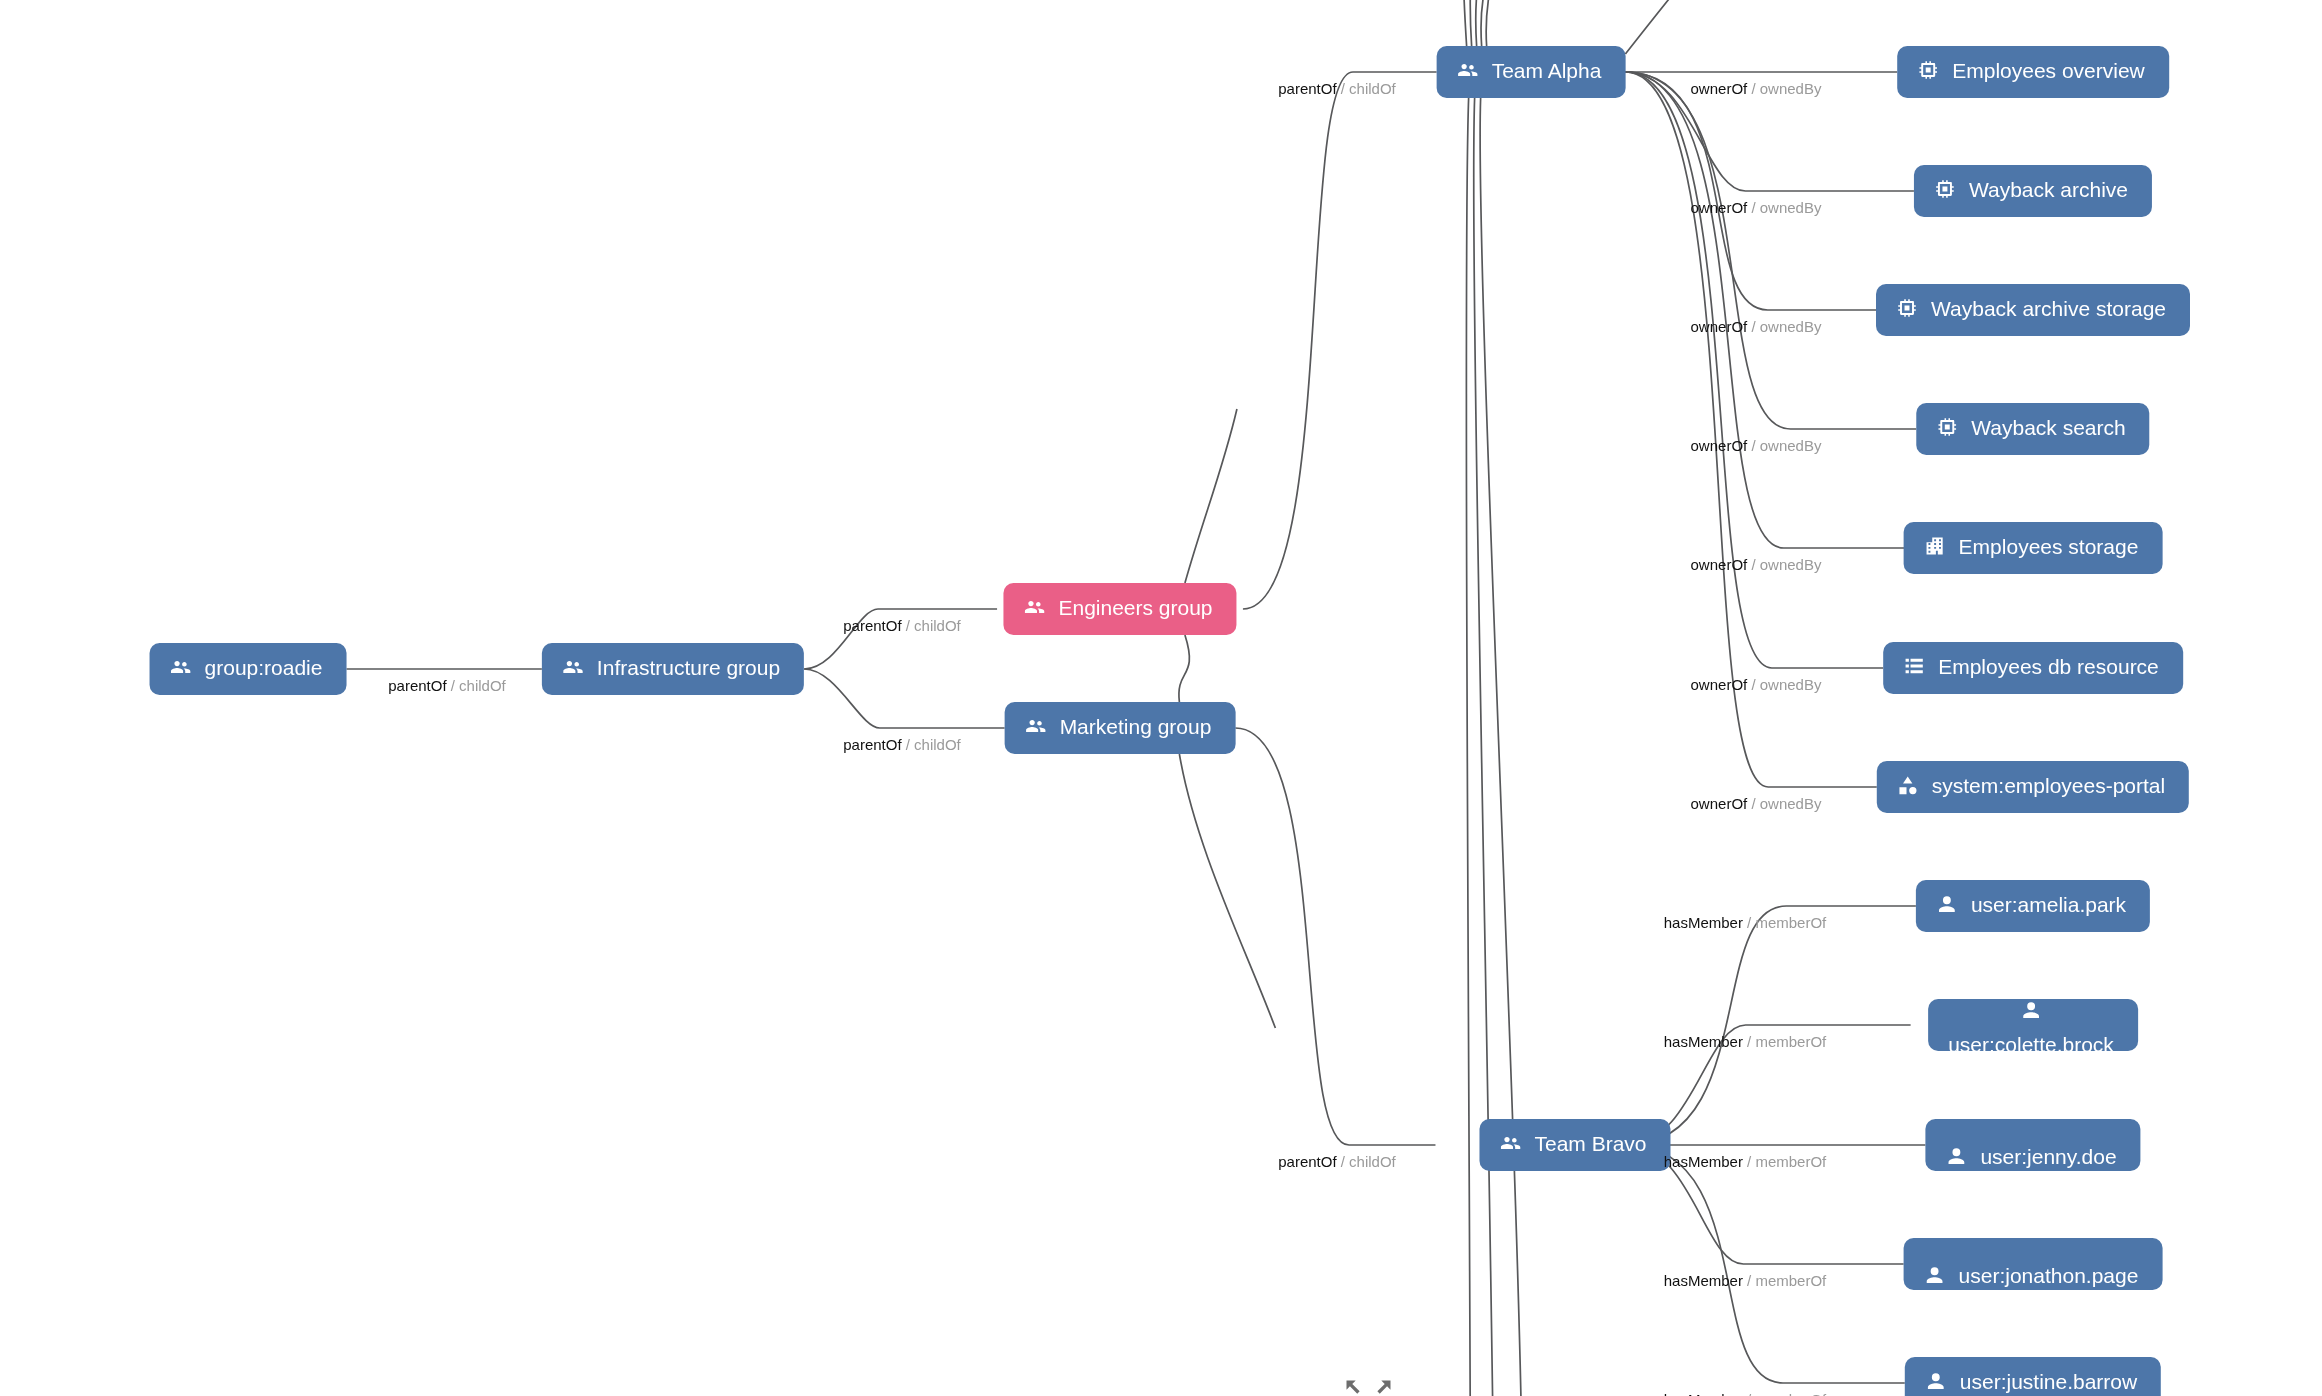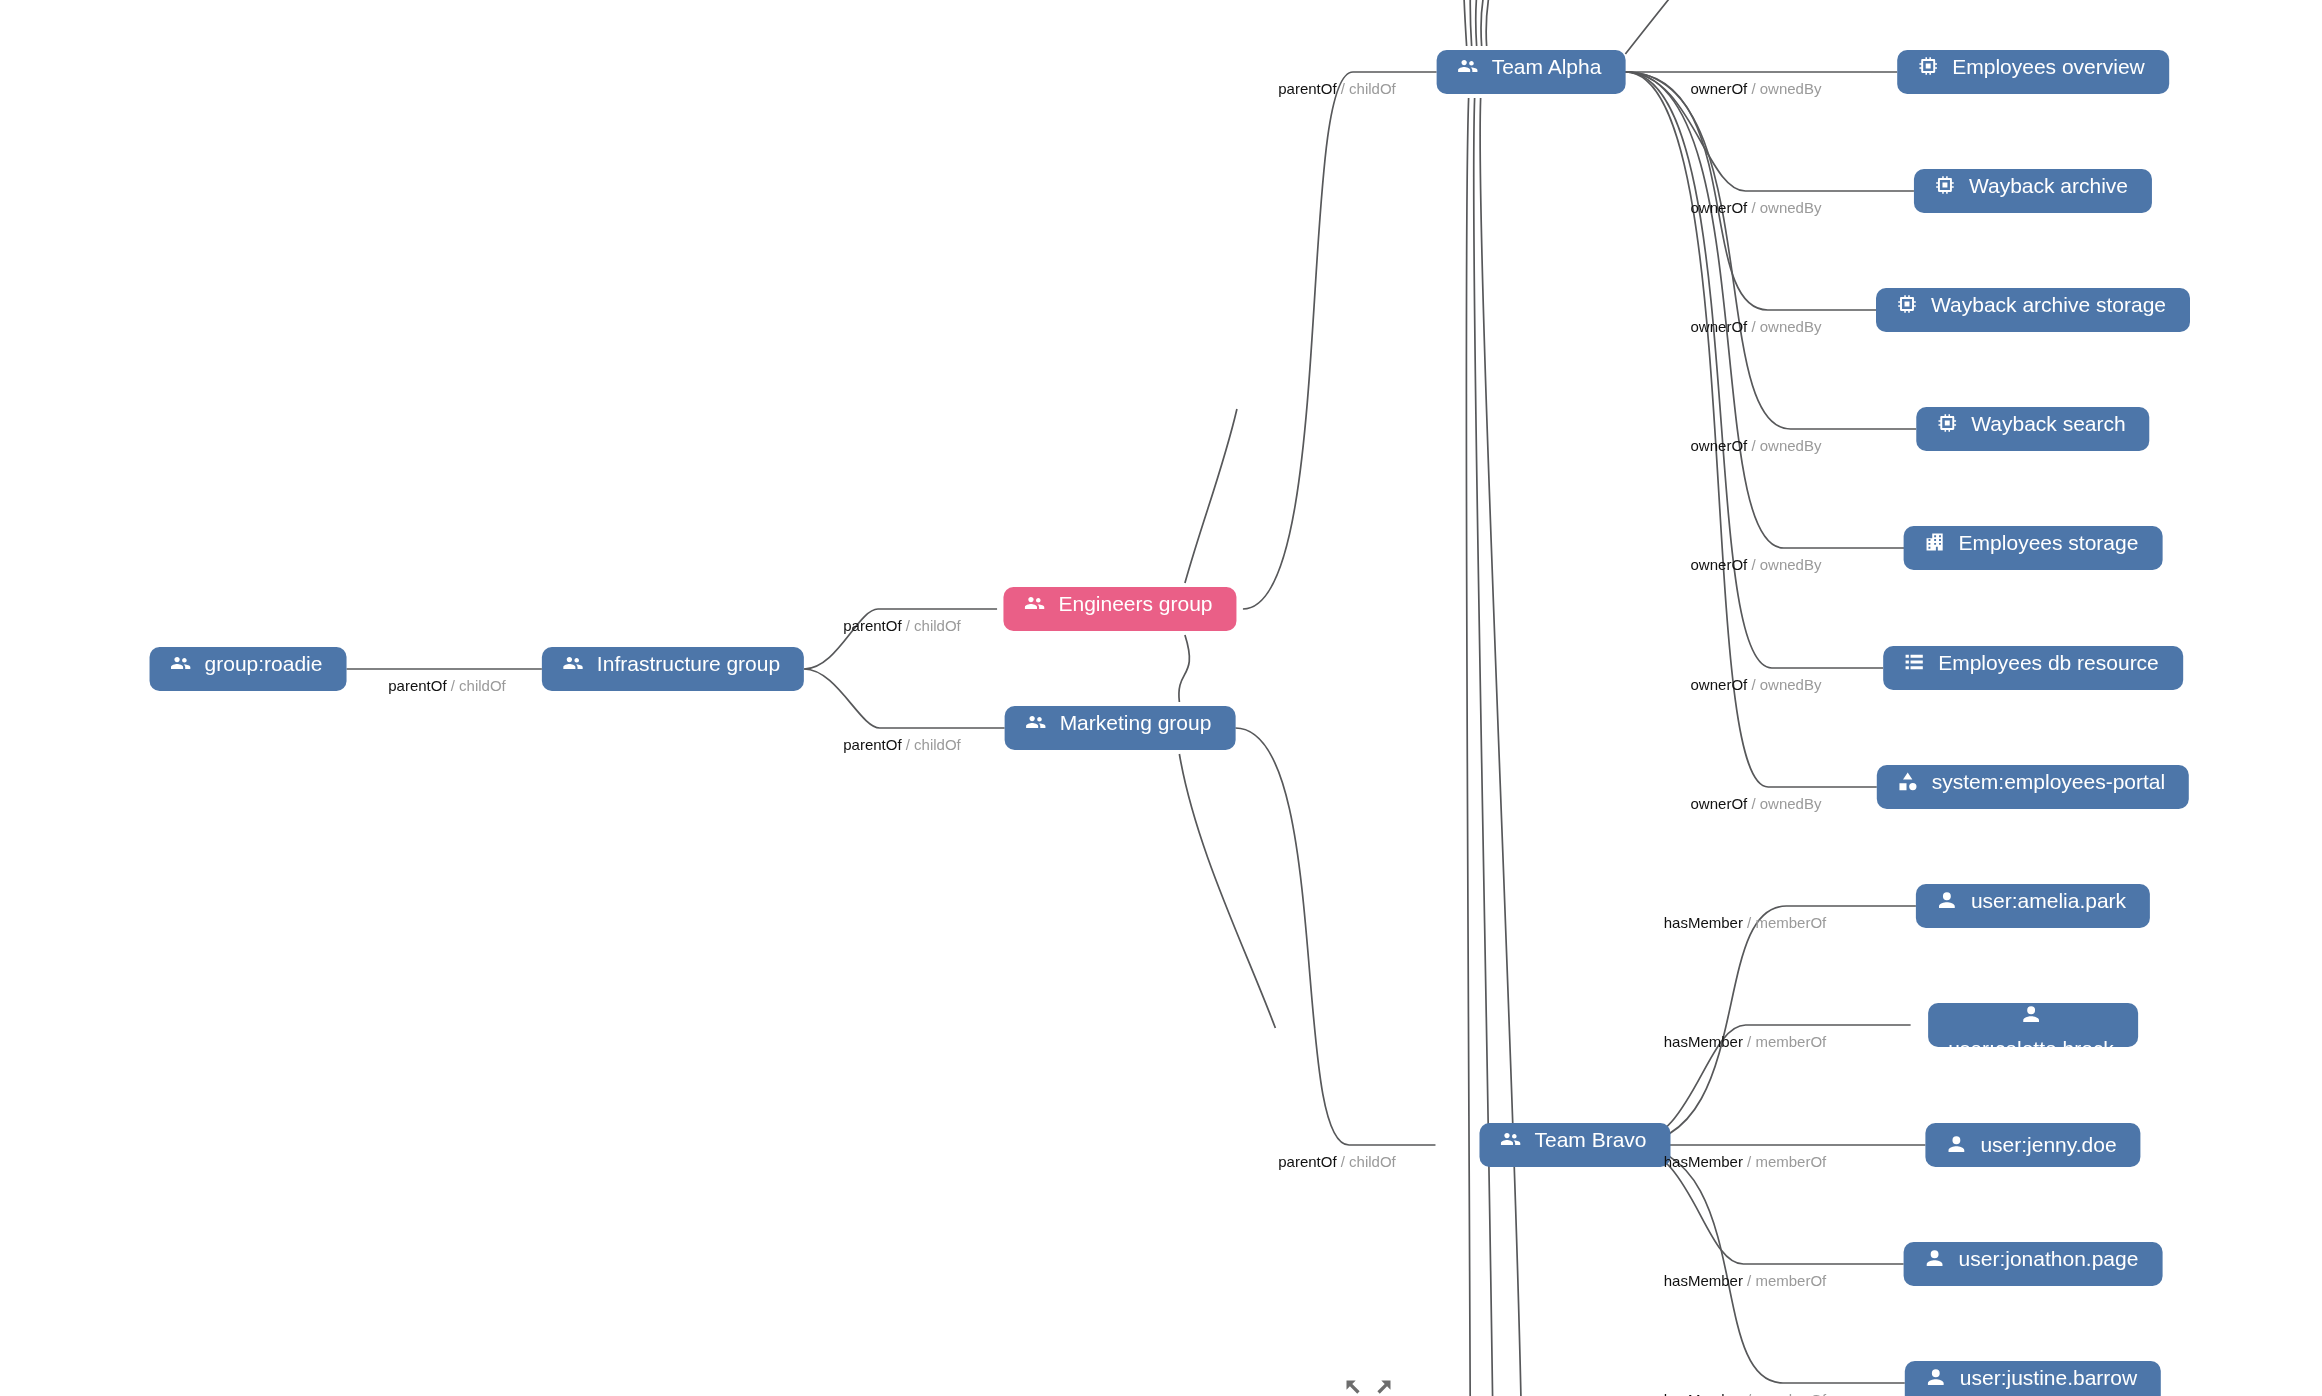--- a/index.html
+++ b/index.html
@@ -38,22 +38,22 @@
     width: 2322px;
     height: 1396px;
   }
 
   
   .node {
     position: absolute;
     display: flex;
     align-items: center;
     gap: 13px;
-    height: 44px;
-    padding: 0 24px 12px 20px;
+    height: 52px;
+    padding: 0 24px 4px 20px;
     border-radius: 10px;
     background: #4d76a9;
     color: #ffffff;
     font-size: 21px;
     line-height: 1;
     white-space: nowrap;
     box-sizing: border-box;
     transform: translate(-50%, -50%);
     cursor: pointer;
   }
@@ -274,21 +274,21 @@
         <span class="node-label">user:colette.brock</span>
       </div>
       <div class="node" style="left: 2033px; top: 1145px; align-items: flex-end;">
         <span class="node-icon">
           <svg viewBox="0 0 24 24">
             <path d="M12 12.2a4.3 4.3 0 1 0 0-8.6 4.3 4.3 0 0 0 0 8.6zm0 2.2c-2.9 0-8.6 1.4-8.6 4.3v2.1h17.2v-2.1c0-2.9-5.7-4.3-8.6-4.3z"></path>
           </svg>
         </span>
         <span class="node-label">user:jenny.doe</span>
       </div>
-      <div class="node" style="left: 2033px; top: 1264px;">
+      <div class="node" style="left: 2033px; top: 1264px; align-items: flex-end;">
         <span class="node-icon">
           <svg viewBox="0 0 24 24">
             <path d="M12 12.2a4.3 4.3 0 1 0 0-8.6 4.3 4.3 0 0 0 0 8.6zm0 2.2c-2.9 0-8.6 1.4-8.6 4.3v2.1h17.2v-2.1c0-2.9-5.7-4.3-8.6-4.3z"></path>
           </svg>
         </span>
         <span class="node-label">user:jonathon.page</span>
       </div>
       <div class="node" style="left: 2033px; top: 1383px;">
         <span class="node-icon">
           <svg viewBox="0 0 24 24">

